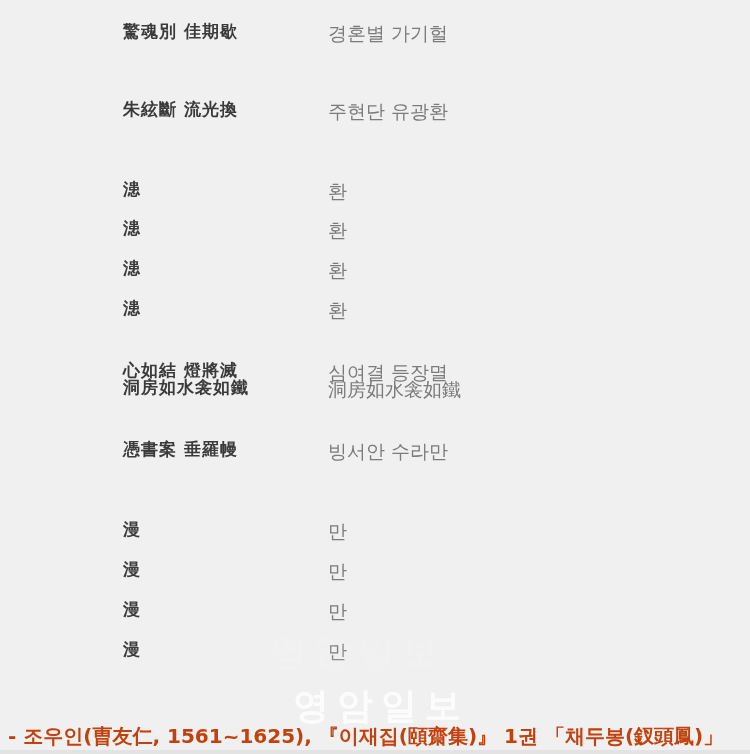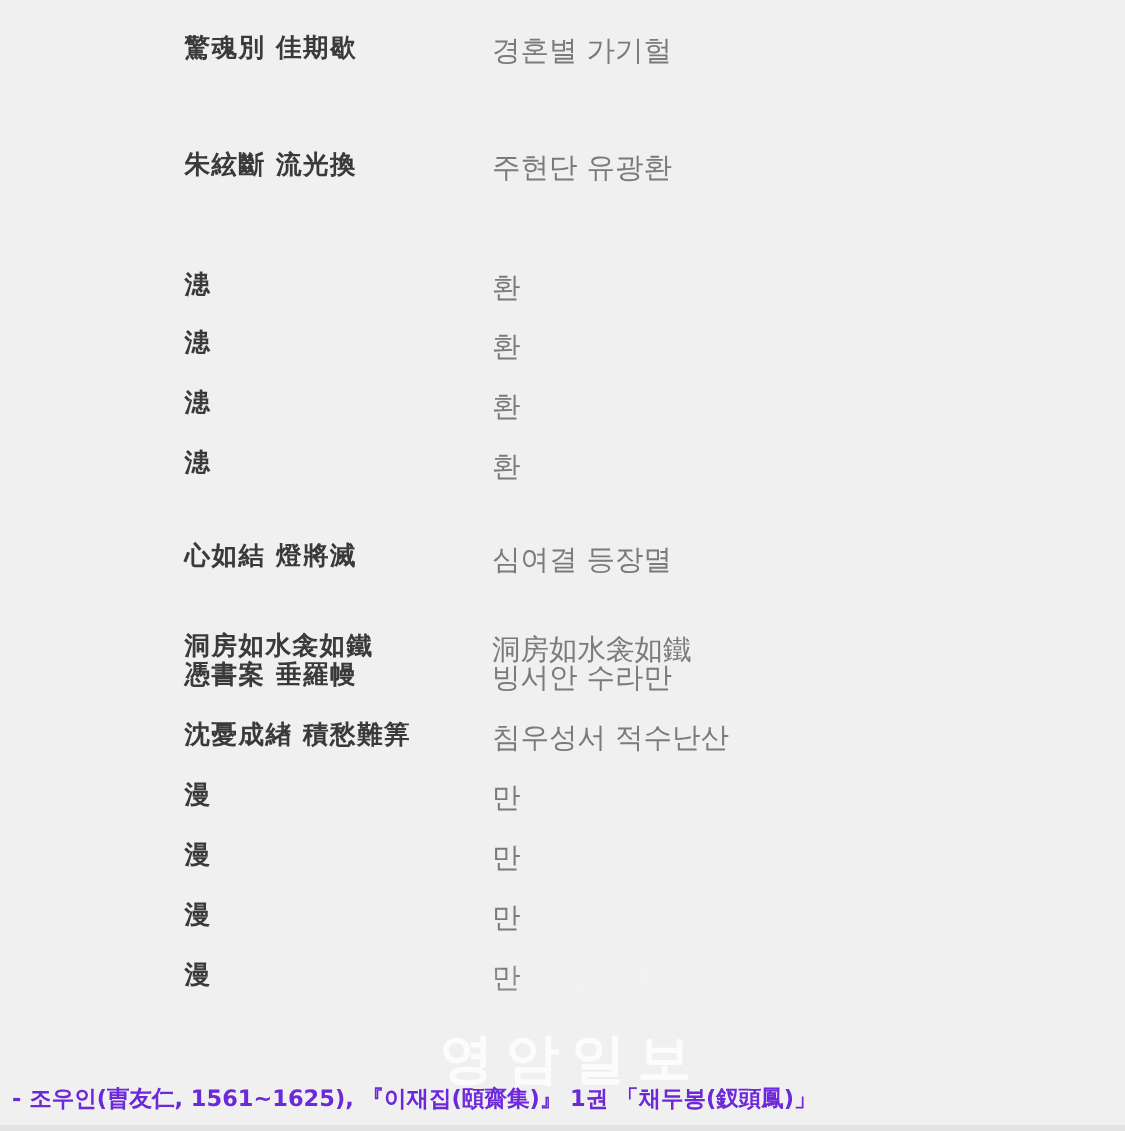--- a/index.html
+++ b/index.html
@@ -40,23 +40,23 @@
     top: 1px;
     font-size: 19px;
     font-weight: 400;
     color: #7b7b7b;
     white-space: pre;
   }
   .citation {
     position: absolute;
     left: 8px;
     top: 723px;
-    font-size: 15px;
+    font-size: 20px;
     font-weight: 700;
-    color: #6d28d9;
+    color: #c2410c;
     white-space: pre;
     z-index: 1;
   }
   .watermark {
     position: absolute;
     left: 293px;
     top: 682px;
     font-size: 36px;
     font-weight: 800;
     letter-spacing: 8px;
@@ -115,31 +115,27 @@
   </div>
   <div class="row" style="top:297px">
     <span class="hanja">漶</span>
     <span class="reading">환</span>
   </div>
 
   <div class="row" style="top:359px">
     <span class="hanja">心如結 燈將滅</span>
     <span class="reading">심여결 등장멸</span>
   </div>
-  <div class="row" style="top:419px">
+  <div class="row" style="top:376px">
     <span class="hanja">洞房如水衾如鐵</span>
     <span class="reading">洞房如水衾如鐵</span>
   </div>
   <div class="row" style="top:438px">
     <span class="hanja">憑書案 垂羅幔</span>
     <span class="reading">빙서안 수라만</span>
-  </div>
-  <div class="row" style="top:478px">
-    <span class="hanja">沈憂成緖 積愁難筭</span>
-    <span class="reading">침우성서 적수난산</span>
   </div>
   <div class="row" style="top:518px">
     <span class="hanja">漫</span>
     <span class="reading">만</span>
   </div>
   <div class="row" style="top:558px">
     <span class="hanja">漫</span>
     <span class="reading">만</span>
   </div>
   <div class="row" style="top:598px">

